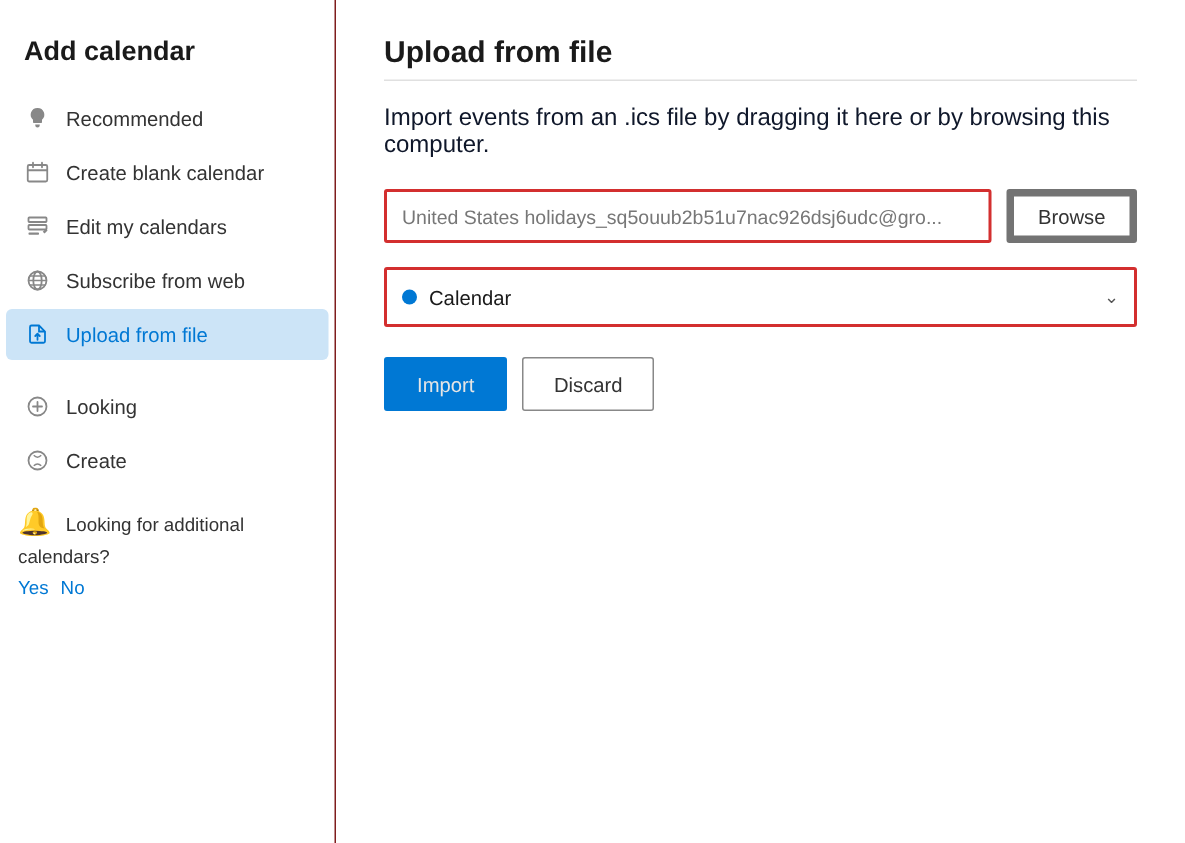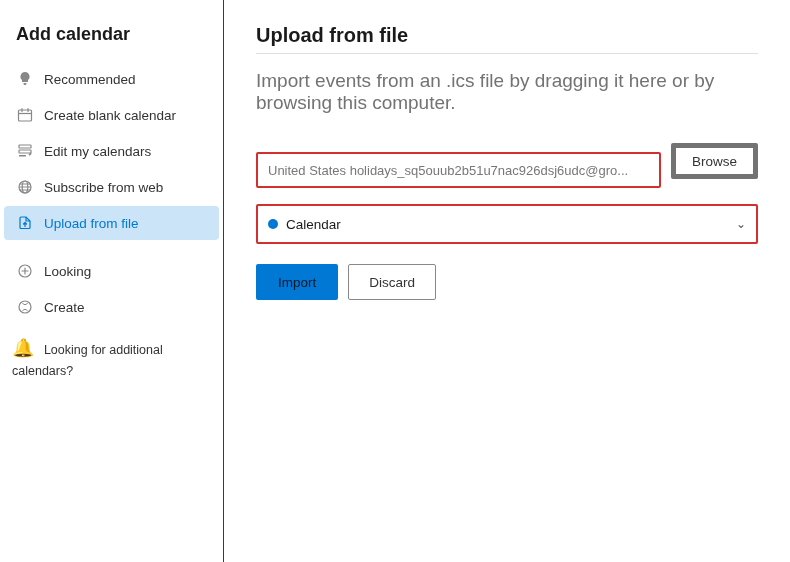--- a/index.html
+++ b/index.html
@@ -96,22 +96,22 @@
       margin-bottom: 6px;
     }
 
     .main-divider {
       border: none;
       border-top: 1px solid #e0e0e0;
       margin: 0 0 16px 0;
     }
 
     .main-description {
-      font-size: 19px;
-      color: #737373;
+      font-size: 16px;
+      color: #0f172a;
       margin-bottom: 20px;
     }
 
     .file-input-row {
       display: flex;
       align-items: center;
       gap: 10px;
       margin-bottom: 16px;
     }
 
@@ -121,21 +121,20 @@
       border-radius: 2px;
       padding: 6px 10px;
       font-size: 13px;
       color: #777;
       background: #fff;
       height: 36px;
       outline: none;
       overflow: hidden;
       text-overflow: ellipsis;
       white-space: nowrap;
-      margin-top: 18px;
     }
 
     .browse-button {
       padding: 6px 16px;
       border: 5px solid #737373;
       border-radius: 2px;
       background: #fff;
       color: #333;
       font-size: 13.5px;
       cursor: pointer;
@@ -176,21 +175,21 @@
 
     .action-row {
       display: flex;
       gap: 10px;
       align-items: center;
     }
 
     .import-button {
       padding: 6px 20px;
       background: #0078d4;
-      color: #0f172a;
+      color: #e5e5e5;
       border: 2px solid #0078d4;
       border-radius: 2px;
       font-size: 13.5px;
       font-weight: 500;
       cursor: pointer;
       height: 36px;
     }
 
     .discard-button {
       padding: 6px 20px;
@@ -286,20 +285,24 @@
         <circle cx="8" cy="8" r="6" stroke="#888" stroke-width="1.2"></circle>
         <path d="M5.5 4.5 Q8 7 10.5 4.5M5.5 11.5 Q8 9 10.5 11.5" stroke="#888" stroke-width="1" fill="none"></path>
       </svg>
     </span>
     <span class="sidebar-item-label">Create</span>
   </div>
 
   <div class="looking-section">
     <span style="font-size:18px; margin-right:6px;">🔔</span>
     <span>Looking for additional calendars?</span>
+    <div class="links">
+      <a>Yes</a>
+      <a>No</a>
+    </div>
   </div>
 </aside>
 
 <main class="main">
   <h1 class="main-title">Upload from file</h1>
   <hr class="main-divider">
   <p class="main-description">Import events from an .ics file by dragging it here or by browsing this computer.</p>
 
   <div class="file-input-row">
     <input class="file-input-box" type="text" readonly="" value="United States holidays_sq5ouub2b51u7nac926dsj6udc@gro..." style="">

